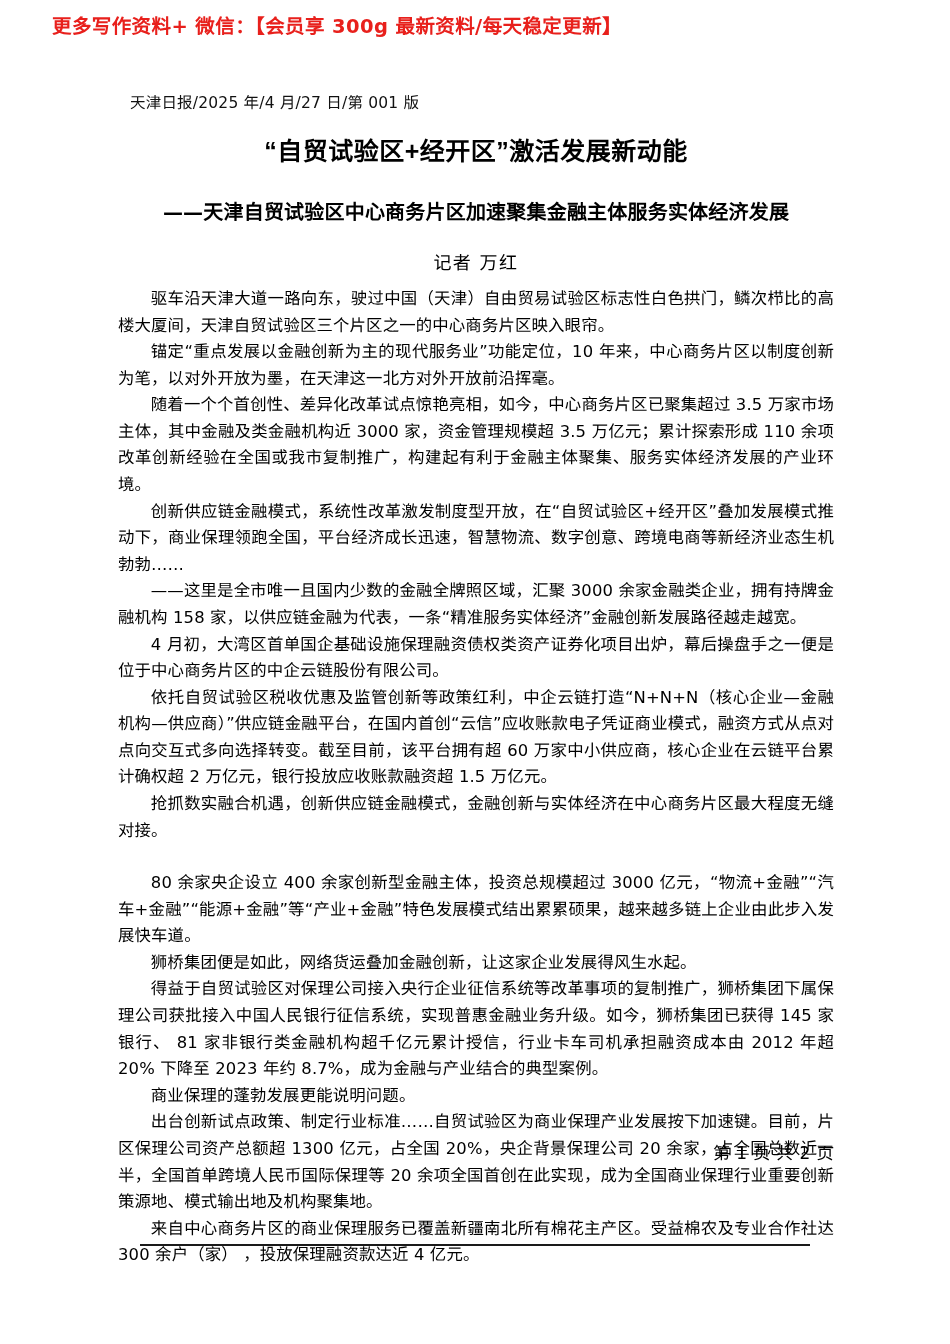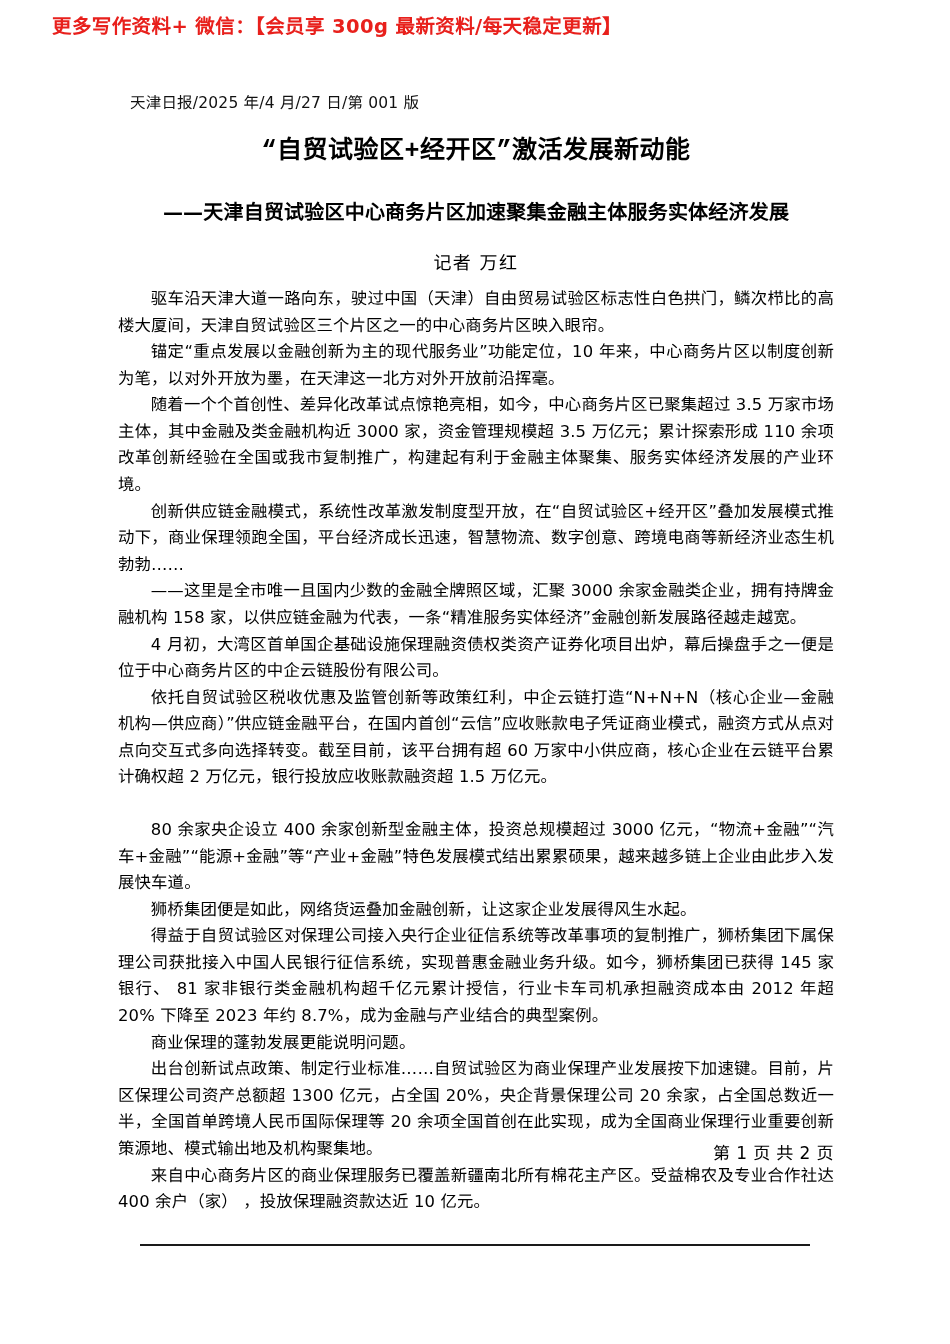--- a/index.html
+++ b/index.html
@@ -51,21 +51,21 @@
   .source-line {
     font-family: "DejaVu Sans", "Liberation Sans", sans-serif;
     font-size: 15.5px;
     line-height: 1.5;
     color: #111;
     margin: 0 0 20px 12px;
     letter-spacing: 0.2px;
   }
 
   .doc-title {
-    font-family: Liberation Mono, monospace;
+    font-family: Liberation Sans, sans-serif;
     font-size: 25px;
     font-weight: 700;
     text-align: center;
     margin: 18px 0 0 0;
     line-height: 1.35;
     letter-spacing: 0.5px;
     color: #000;
   }
 
   .doc-subtitle {
@@ -172,26 +172,27 @@
     <div class="byline">记者 万红</div>
 
     <div class="body-text" id="body-text">
         <p>驱车沿天津大道一路向东，驶过中国（天津）自由贸易试验区标志性白色拱门，鳞次栉比的高楼大厦间，天津自贸试验区三个片区之一的中心商务片区映入眼帘。</p>
         <p>锚定“重点发展以金融创新为主的现代服务业”功能定位，10 年来，中心商务片区以制度创新为笔，以对外开放为墨，在天津这一北方对外开放前沿挥毫。</p>
         <p>随着一个个首创性、差异化改革试点惊艳亮相，如今，中心商务片区已聚集超过 3.5 万家市场主体，其中金融及类金融机构近 3000 家，资金管理规模超 3.5 万亿元；累计探索形成 110 余项改革创新经验在全国或我市复制推广，构建起有利于金融主体聚集、服务实体经济发展的产业环境。</p>
         <p>创新供应链金融模式，系统性改革激发制度型开放，在“自贸试验区+经开区”叠加发展模式推动下，商业保理领跑全国，平台经济成长迅速，智慧物流、数字创意、跨境电商等新经济业态生机勃勃……</p>
         <p>——这里是全市唯一且国内少数的金融全牌照区域，汇聚 3000 余家金融类企业，拥有持牌金融机构 158 家，以供应链金融为代表，一条“精准服务实体经济”金融创新发展路径越走越宽。</p>
         <p>4 月初，大湾区首单国企基础设施保理融资债权类资产证券化项目出炉，幕后操盘手之一便是位于中心商务片区的中企云链股份有限公司。</p>
         <p>依托自贸试验区税收优惠及监管创新等政策红利，中企云链打造“N+N+N（核心企业—金融机构—供应商）”供应链金融平台，在国内首创“云信”应收账款电子凭证商业模式，融资方式从点对点向交互式多向选择转变。截至目前，该平台拥有超 60 万家中小供应商，核心企业在云链平台累计确权超 2 万亿元，银行投放应收账款融资超 1.5 万亿元。</p>
+        <p>抢抓数实融合机遇，创新供应链金融模式，金融创新与实体经济在中心商务片区最大程度无缝对接。</p>
         <p class="spaced-before">80 余家央企设立 400 余家创新型金融主体，投资总规模超过 3000 亿元，“物流+金融”“汽车+金融”“能源+金融”等“产业+金融”特色发展模式结出累累硕果，越来越多链上企业由此步入发展快车道。</p>
         <p>狮桥集团便是如此，网络货运叠加金融创新，让这家企业发展得风生水起。</p>
         <p>得益于自贸试验区对保理公司接入央行企业征信系统等改革事项的复制推广，狮桥集团下属保理公司获批接入中国人民银行征信系统，实现普惠金融业务升级。如今，狮桥集团已获得 145 家银行、 81 家非银行类金融机构超千亿元累计授信，行业卡车司机承担融资成本由 2012 年超 20% 下降至 2023 年约 8.7%，成为金融与产业结合的典型案例。</p>
         <p>商业保理的蓬勃发展更能说明问题。</p>
         <p>出台创新试点政策、制定行业标准……自贸试验区为商业保理产业发展按下加速键。目前，片区保理公司资产总额超 1300 亿元，占全国 20%，央企背景保理公司 20 余家，占全国总数近一半，全国首单跨境人民币国际保理等 20 余项全国首创在此实现，成为全国商业保理行业重要创新策源地、模式输出地及机构聚集地。</p>
-        <p>来自中心商务片区的商业保理服务已覆盖新疆南北所有棉花主产区。受益棉农及专业合作社达 400 余户（家） ，投放保理融资款达近 10 亿元。</p>
+        <p>来自中心商务片区的商业保理服务已覆盖新疆南北所有棉花主产区。受益棉农及专业合作社达 300 余户（家） ，投放保理融资款达近 4 亿元。</p>
       </div>
 
   </div>
 
   <div class="page-number">第 1 页 共 2 页</div>
 
   <div class="separator-rule"></div>
 
   <div class="watermark">
     <span class="watermark-brand">中国知网</span>

